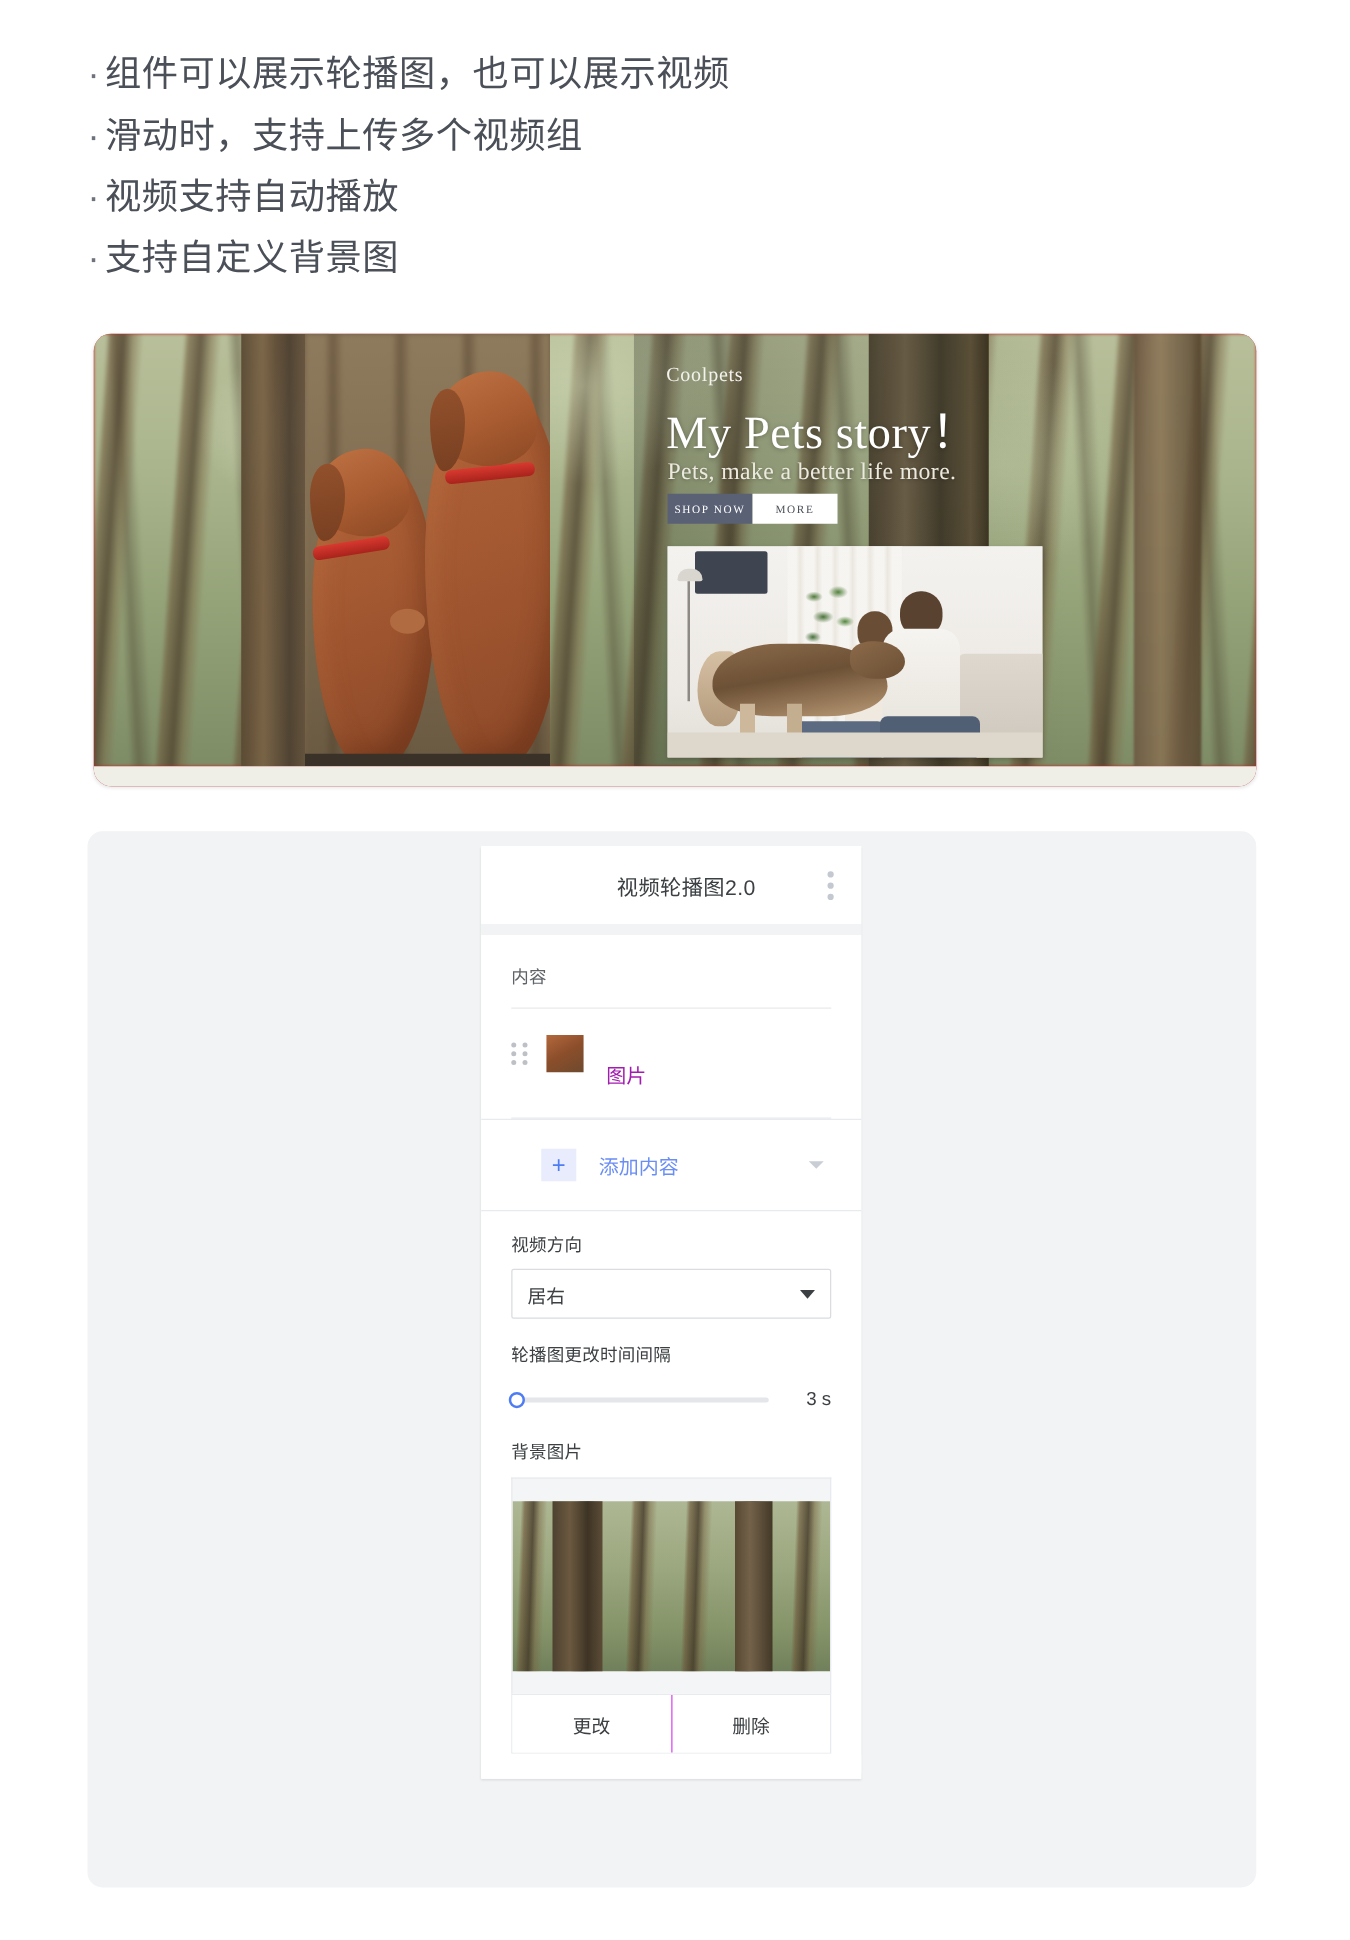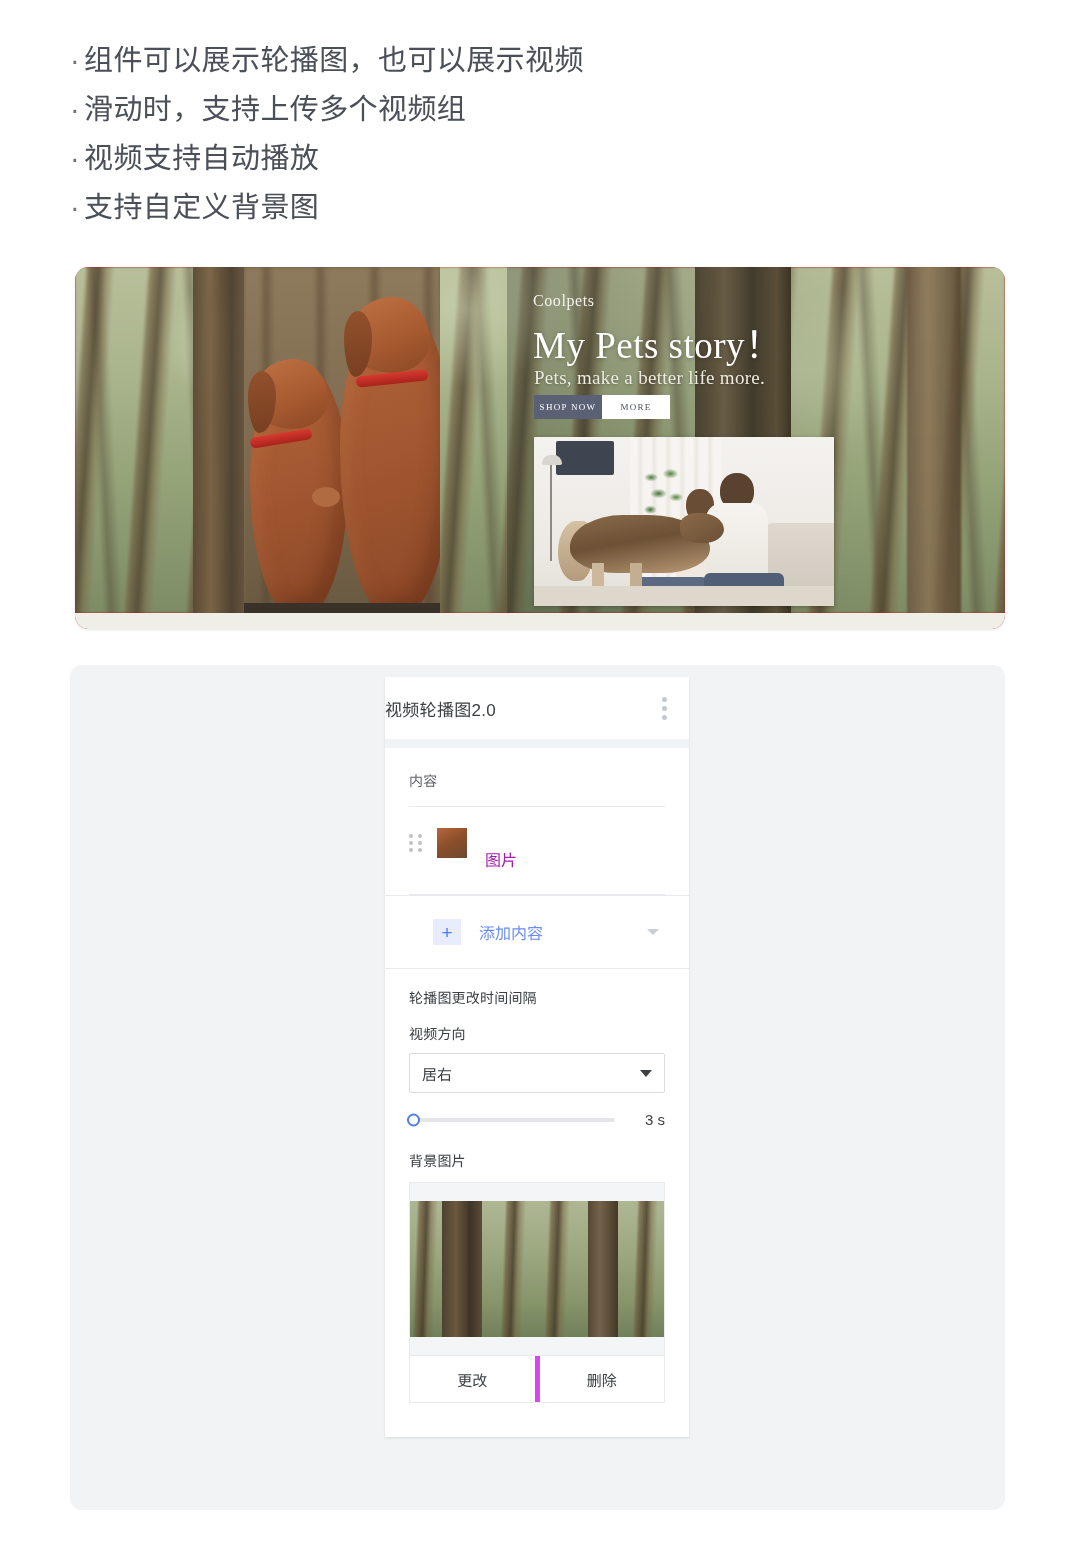--- a/index.html
+++ b/index.html
@@ -372,23 +372,24 @@
     position: absolute;
     left: 385px; top: 677px;
     width: 304px;
     background: #ffffff;
     box-shadow: 0 1px 2px rgba(60,64,67,0.14);
   }
   .card-header {
     height: 62px;
     display: flex;
     align-items: center;
-    justify-content: flex-start;
+    justify-content: center;
     position: relative;
     background: #ffffff;
+    padding-left: 24px;
   }
   .card-title {
     font-size: 17px;
     color: #3c4043;
     letter-spacing: 0.3px;
   }
   .kebab {
     position: absolute;
     right: 16px; top: 50%;
     transform: translateY(-50%);
@@ -405,21 +406,21 @@
     width: 5px; height: 5px;
     border-radius: 50%;
     background: #c4c9d1;
   }
   .card-gap {
     height: 9px;
     background: #f1f3f4;
   }
   .card-body {
     background: #ffffff;
-    padding-bottom: 18px;
+    padding-bottom: 4px;
   }
 
   .section-label {
     font-size: 14px;
     color: #5f6368;
     padding: 22px 0 0 24px;
     letter-spacing: 0.3px;
   }
   .hr {
     height: 1px;
@@ -627,21 +628,21 @@
     flex: 1;
     height: 46px;
     display: flex;
     align-items: center;
     justify-content: center;
     font-size: 15px;
     color: #3c4043;
     background: #ffffff;
     cursor: pointer;
   }
-  .bg-btn + .bg-btn { border-left: 5px solid #d946ef; }
+  .bg-btn + .bg-btn { border-left: 1px solid #d946ef; }
   .card-footer-pad { height: 16px; background: #ffffff; }
 </style>
 </head>
 <body>
 
 <div class="bullets">
   <div class="bullet-line">
     <span class="bullet-dot">·</span><span>组件可以展示轮播图，也可以展示视频</span>
   </div>
   <div class="bullet-line">
@@ -755,30 +756,30 @@
 
     <div class="add-row">
       <div class="plus-box">
         <span class="plus-glyph">+</span>
       </div>
       <div class="add-label">添加内容</div>
       <div class="caret-small"></div>
     </div>
     <div class="hr-full"></div>
 
-    <div class="field-block" style="padding-top:18px;">
-      <div class="field-label">轮播图更改时间间隔</div>
-    </div>
-
     <div class="field-block">
       <div class="field-label">视频方向</div>
       <div class="select-box">
         <span class="select-value">居右</span>
         <span class="select-caret"></span>
       </div>
+    </div>
+
+    <div class="field-block" style="padding-top:18px;">
+      <div class="field-label">轮播图更改时间间隔</div>
     </div>
     <div class="slider-block">
       <div class="slider-track">
         <div class="slider-thumb"></div>
       </div>
       <div class="slider-value">3 s</div>
     </div>
 
     <div class="bg-block">
       <div class="field-label">背景图片</div>

